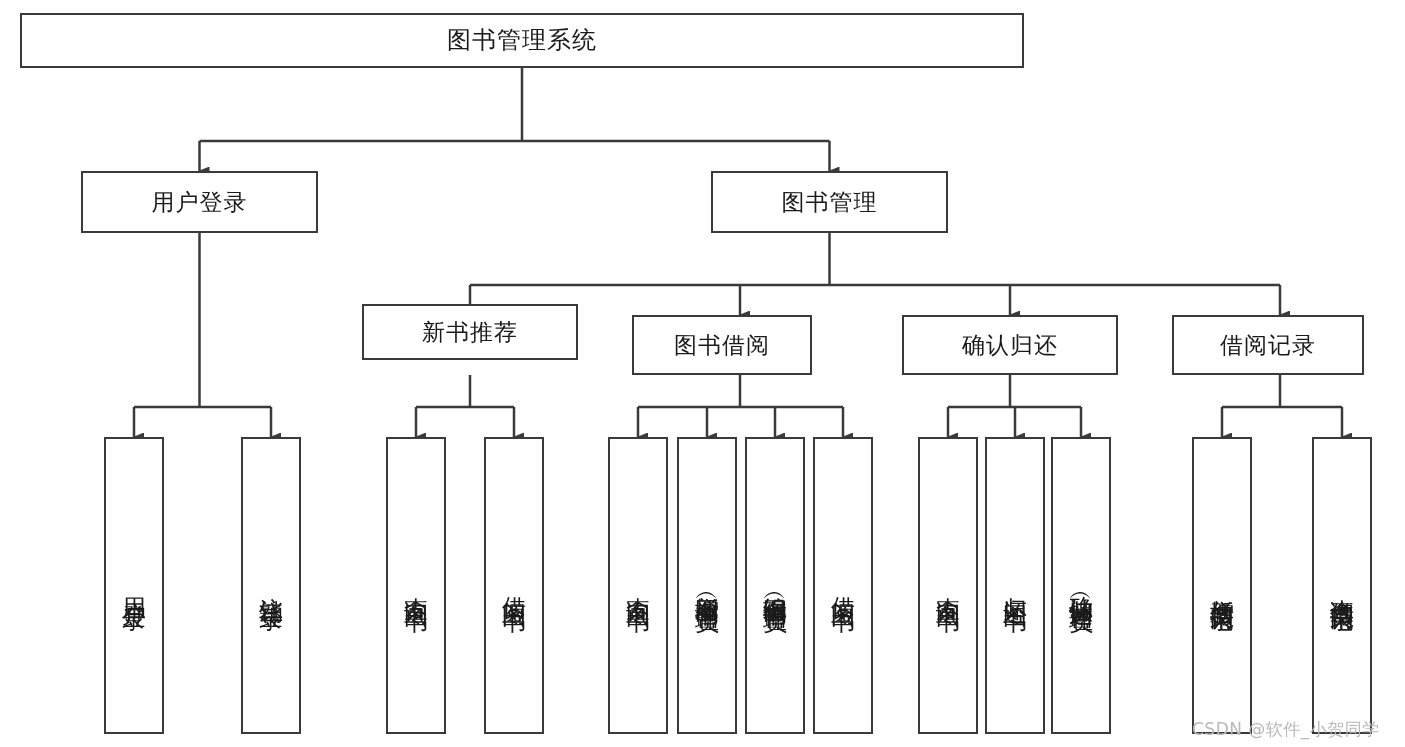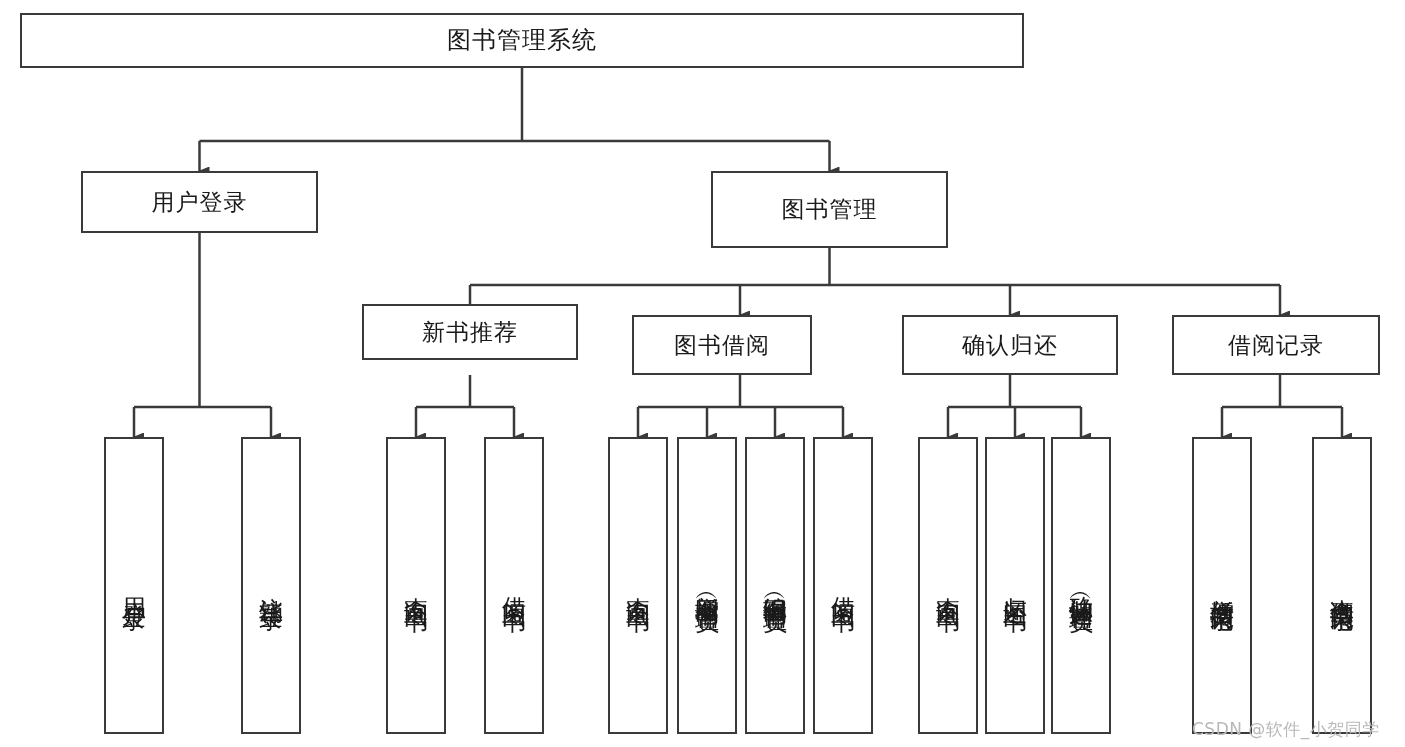--- a/index.html
+++ b/index.html
@@ -125,33 +125,33 @@
       </g>
   </svg>
 
   <div id="nodes-layer">
       <div class="node horiz root" style="left: 20px; top: 13px; width: 1004px; height: 55px;">
         <span class="label">图书管理系统</span>
       </div>
       <div class="node horiz" style="left: 81px; top: 171px; width: 237px; height: 62px;">
         <span class="label">用户登录</span>
       </div>
-      <div class="node horiz" style="left: 711px; top: 171px; width: 237px; height: 77px;">
+      <div class="node horiz" style="left: 711px; top: 171px; width: 237px; height: 62px;">
         <span class="label">图书管理</span>
       </div>
       <div class="node horiz" style="left: 362px; top: 304px; width: 216px; height: 56px;">
         <span class="label">新书推荐</span>
       </div>
       <div class="node horiz" style="left: 632px; top: 315px; width: 180px; height: 60px;">
         <span class="label">图书借阅</span>
       </div>
       <div class="node horiz" style="left: 902px; top: 315px; width: 216px; height: 60px;">
         <span class="label">确认归还</span>
       </div>
-      <div class="node horiz" style="left: 1172px; top: 315px; width: 208px; height: 60px;">
+      <div class="node horiz" style="left: 1172px; top: 315px; width: 192px; height: 60px;">
         <span class="label">借阅记录</span>
       </div>
       <div class="node vert" style="left: 104px; top: 437px; width: 60px; height: 297px;">
         <span class="label">用户登录</span>
       </div>
       <div class="node vert" style="left: 241px; top: 437px; width: 60px; height: 297px;">
         <span class="label">注销登录</span>
       </div>
       <div class="node vert" style="left: 386px; top: 437px; width: 60px; height: 297px;">
         <span class="label">查询图书</span>

